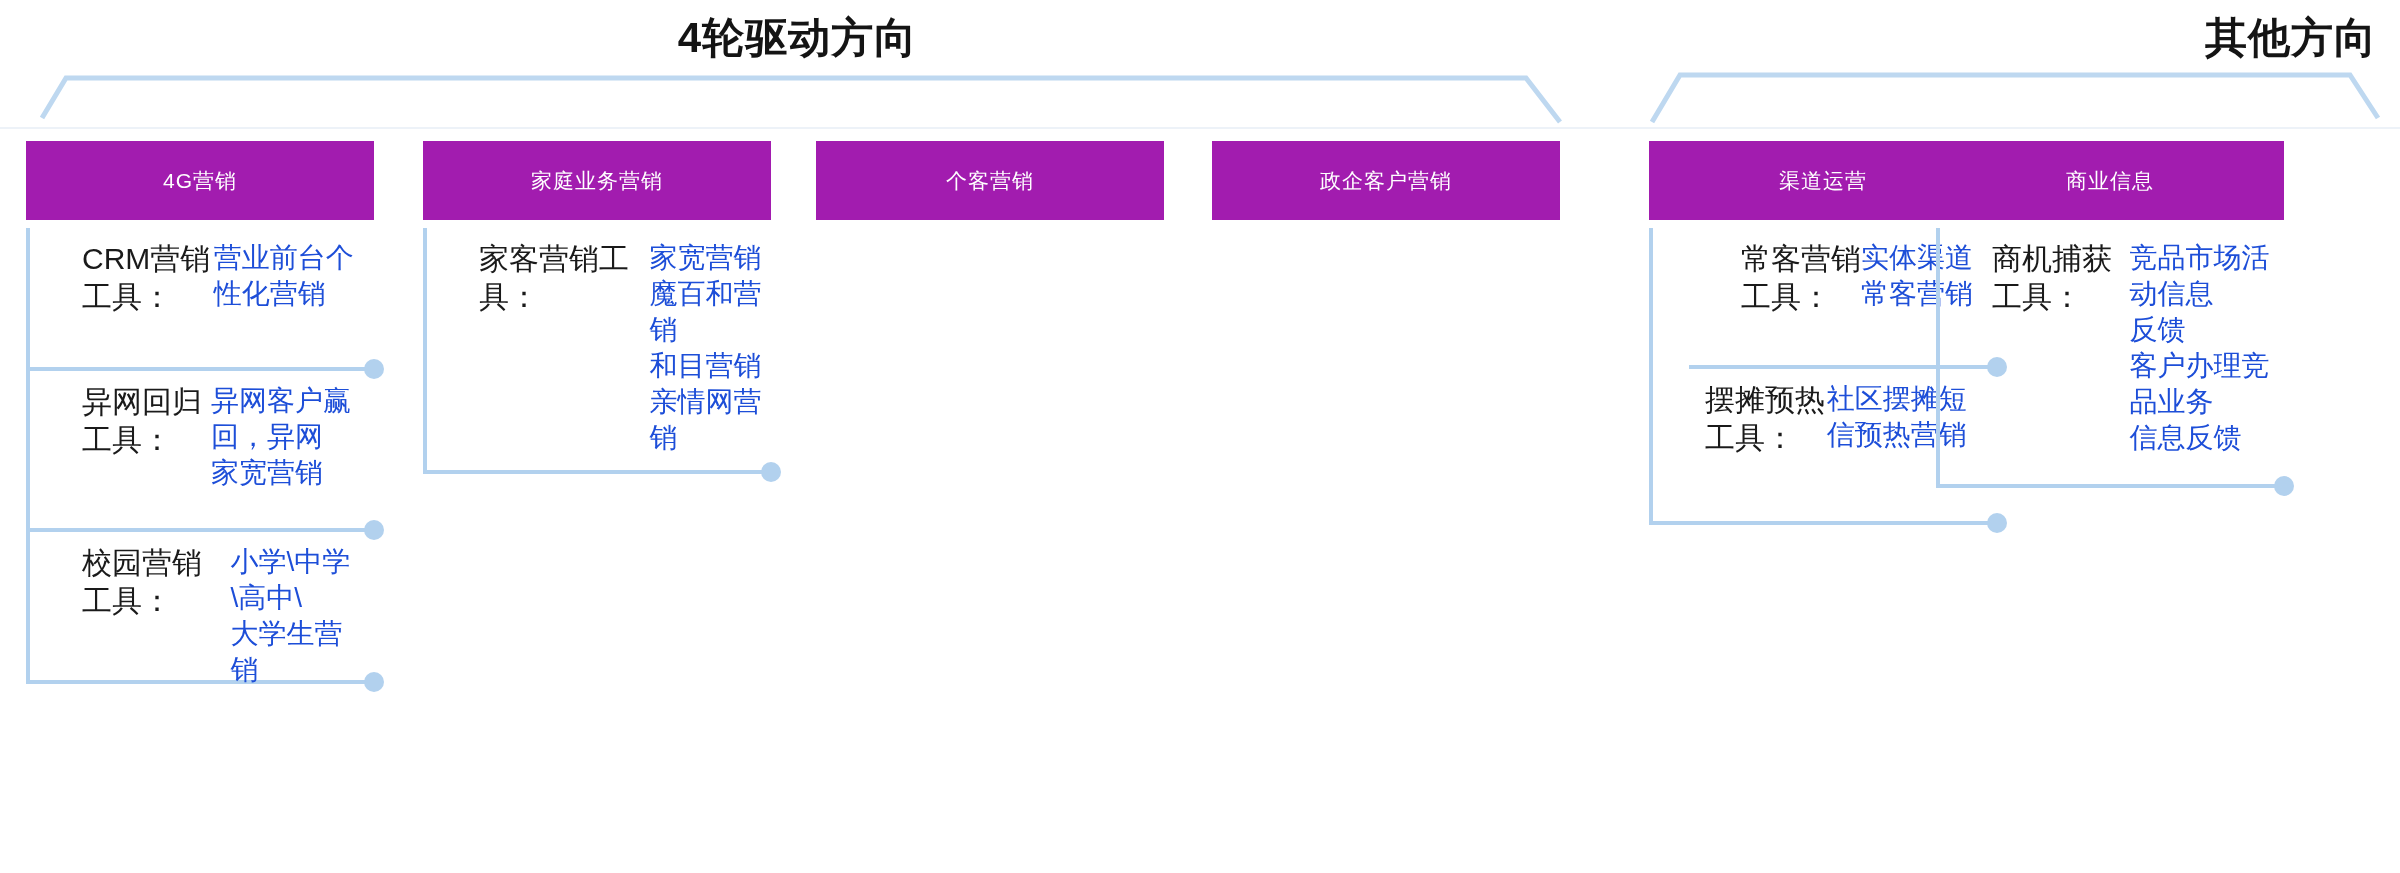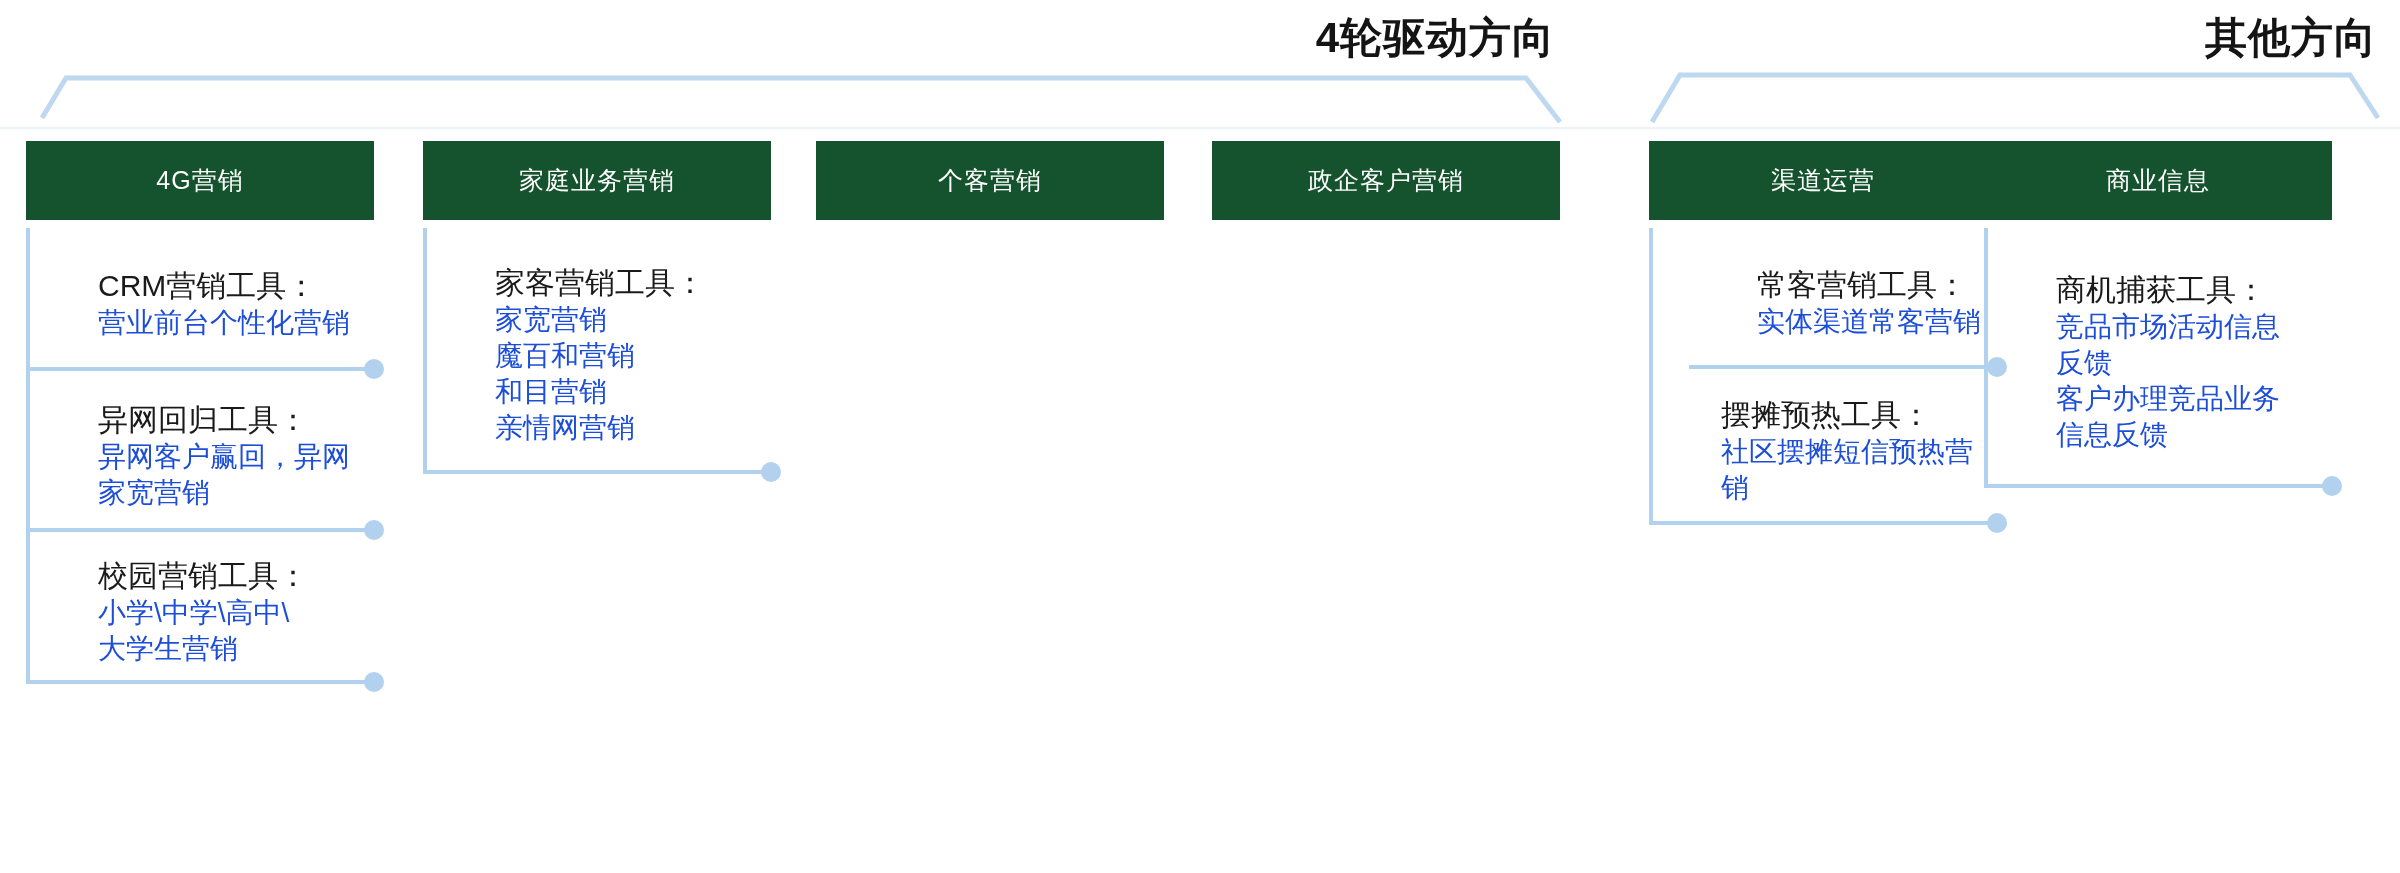--- a/index.html
+++ b/index.html
@@ -11,51 +11,51 @@
   .section-title{
     position:absolute;top:10px;text-align:center;
     font-size:42px;font-weight:600;color:#141414;letter-spacing:1px;
   }
   #bracket-layer{position:absolute;left:0;top:0;width:2400px;height:140px;}
   .faint-divider{
     position:absolute;left:0;top:127px;width:2400px;height:2px;background:#edf2f8;
   }
   .column{position:absolute;top:141px;width:348px;}
   .col-header{
-    height:79px;background:#14532d;color:#ffffff;
+    height:79px;background:#a21caf;color:#ffffff;
     display:flex;align-items:center;justify-content:center;
-    font-size:25px;letter-spacing:1px;
+    font-size:21px;letter-spacing:1px;
   }
   .col-items{
     margin-top:8px;border-left:4px solid #b2d1ee;
   }
   .tool-item{
     position:relative;box-sizing:border-box;
     border-bottom:4px solid #b2d1ee;
-    display:flex;flex-direction:column;justify-content:center;
-    padding:12px 8px 0 68px;
+    display:flex;justify-content:center;
+    padding:12px 8px 0 52px;
   }
   .tool-title{font-size:30px;line-height:38px;color:#1a1a1a;}
   .tool-desc{font-size:28px;line-height:36px;color:#1d4ed8;white-space:pre-line;}
   .dot{
     position:absolute;right:-10px;bottom:-12px;width:20px;height:20px;
     border-radius:50%;background:#b2d1ee;
   }
 </style>
 </head>
 <body>
 
 <svg id="bracket-layer" viewBox="0 0 2400 140" xmlns="http://www.w3.org/2000/svg">
   <polyline points="42,118 66,78 1526,78 1560,122" fill="none" stroke="#bed8f0" stroke-width="5"></polyline>
   <polyline points="1652,122 1680,75 2350,75 2378,118" fill="none" stroke="#bed8f0" stroke-width="5"></polyline>
 </svg>
 
 <div class="faint-divider"></div>
 
-<div class="section-title" style="left:40px;width:1515px;text-align:right;">4轮驱动方向</div>
+<div class="section-title" style="left:40px;width:1515px;">4轮驱动方向</div>
 <div class="section-title" style="left:1653px;width:724px;text-align:right;">其他方向</div>
 
 <div class="column" style="left:26px;">
   <div class="col-header">4G营销</div>
   <div class="col-items">
     <div class="tool-item" style="height:143px;">
       <div class="tool-title">CRM营销工具：</div>
       <div class="tool-desc">营业前台个性化营销</div>
       <span class="dot"></span>
     </div>
@@ -105,21 +105,21 @@
       <span class="dot"></span>
     </div>
     <div class="tool-item" style="height:156px;">
       <div class="tool-title">摆摊预热工具：</div>
       <div class="tool-desc">社区摆摊短信预热营销</div>
       <span class="dot"></span>
     </div>
   </div>
 </div>
 
-<div class="column" style="left:1984px;">
+<div class="column" style="left:1936px;">
   <div class="col-header">商业信息</div>
   <div class="col-items">
     <div class="tool-item" style="height:260px;">
       <div class="tool-title">商机捕获工具：</div>
       <div class="tool-desc">竞品市场活动信息
 反馈
 客户办理竞品业务
 信息反馈</div>
       <span class="dot"></span>
     </div>

